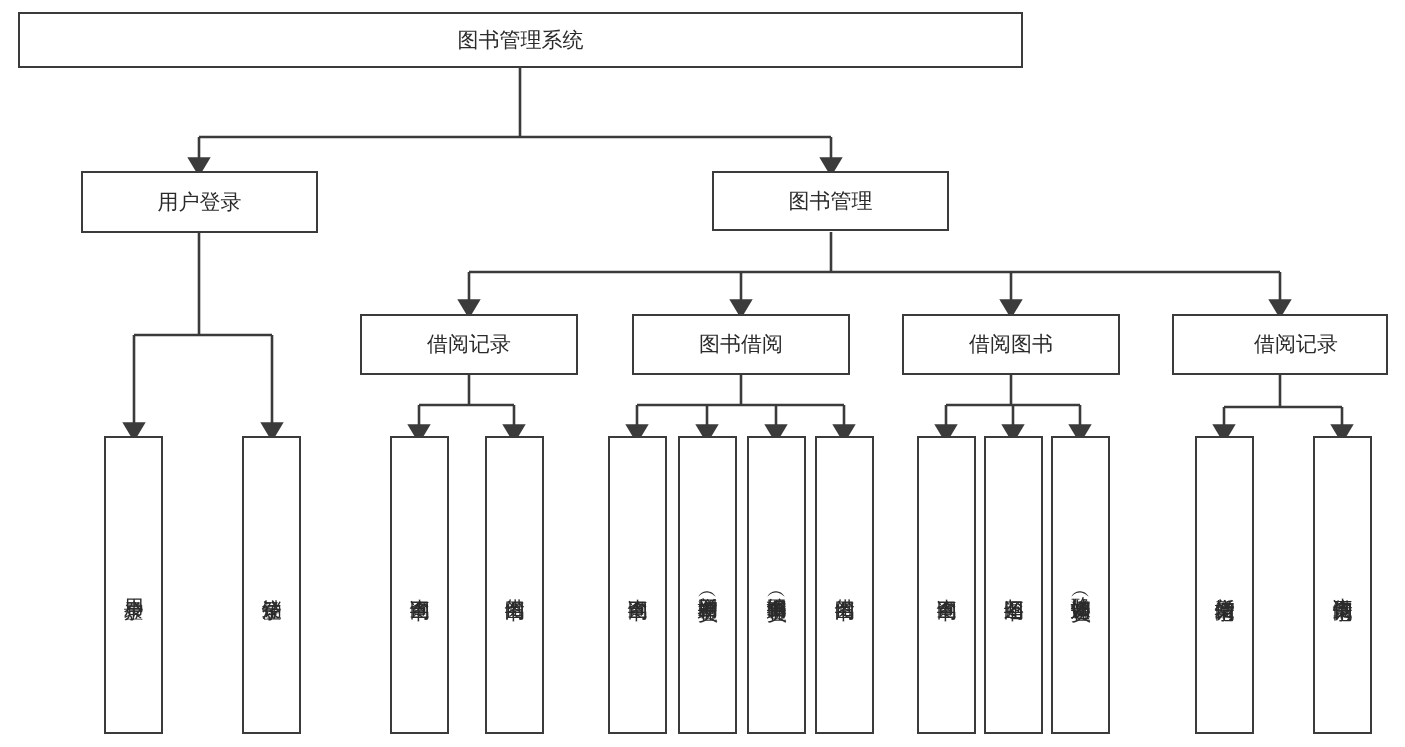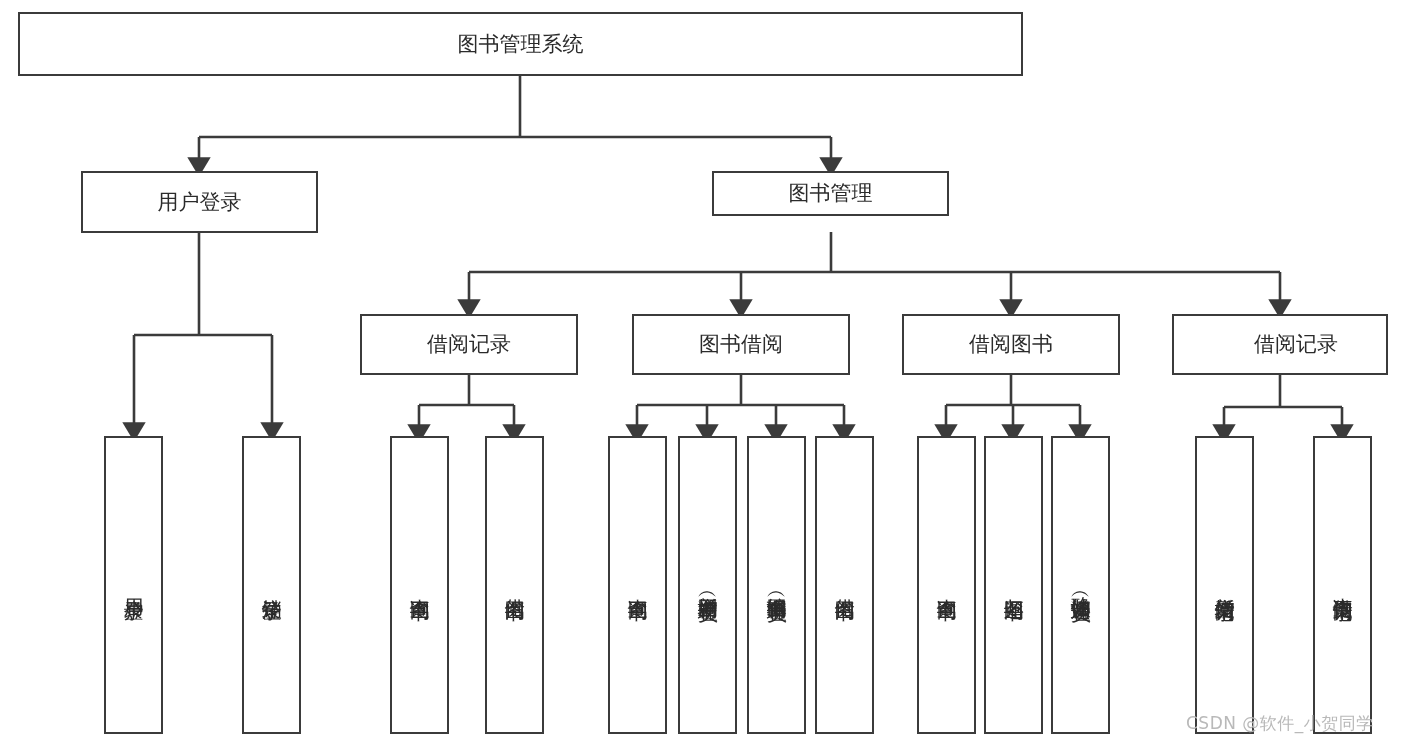--- a/index.html
+++ b/index.html
@@ -111,28 +111,28 @@
       <path d="M1013,405 L1013,430" marker-end="url(#arrow)"></path>
       <path d="M1080,405 L1080,430" marker-end="url(#arrow)"></path>
 
       <path d="M1280,375 L1280,407"></path>
       <path d="M1224,407 L1342,407"></path>
       <path d="M1224,407 L1224,430" marker-end="url(#arrow)"></path>
       <path d="M1342,407 L1342,430" marker-end="url(#arrow)"></path>
     </g>
   </svg>
 
-  <div class="node h" style="left:18px; top:12px; width:1005px; height:64px;">
+  <div class="node h" style="left:18px; top:12px; width:1005px; height:56px;">
     <span>图书管理系统</span>
   </div>
 
   <div class="node h" style="left:81px; top:171px; width:237px; height:62px;">
     <span>用户登录</span>
   </div>
-  <div class="node h" style="left:712px; top:171px; width:237px; height:45px;">
+  <div class="node h" style="left:712px; top:171px; width:237px; height:60px;">
     <span>图书管理</span>
   </div>
 
   <div class="node h" style="left:360px; top:314px; width:218px; height:61px;">
     <span>借阅记录</span>
   </div>
   <div class="node h" style="left:632px; top:314px; width:218px; height:61px;">
     <span>图书借阅</span>
   </div>
   <div class="node h" style="left:902px; top:314px; width:218px; height:61px;">
@@ -179,15 +179,14 @@
     <span>确认归还（管理员）</span>
   </div>
 
   <div class="node v" style="left:1195px; top:436px; width:59px; height:298px;">
     <span>新增借阅记录</span>
   </div>
   <div class="node v" style="left:1313px; top:436px; width:59px; height:298px;">
     <span>查询借阅记录</span>
   </div>
 
-  <div class="watermark">CSDN @软件_小贺同学</div>
 
 </div>
 
 </body></html>

